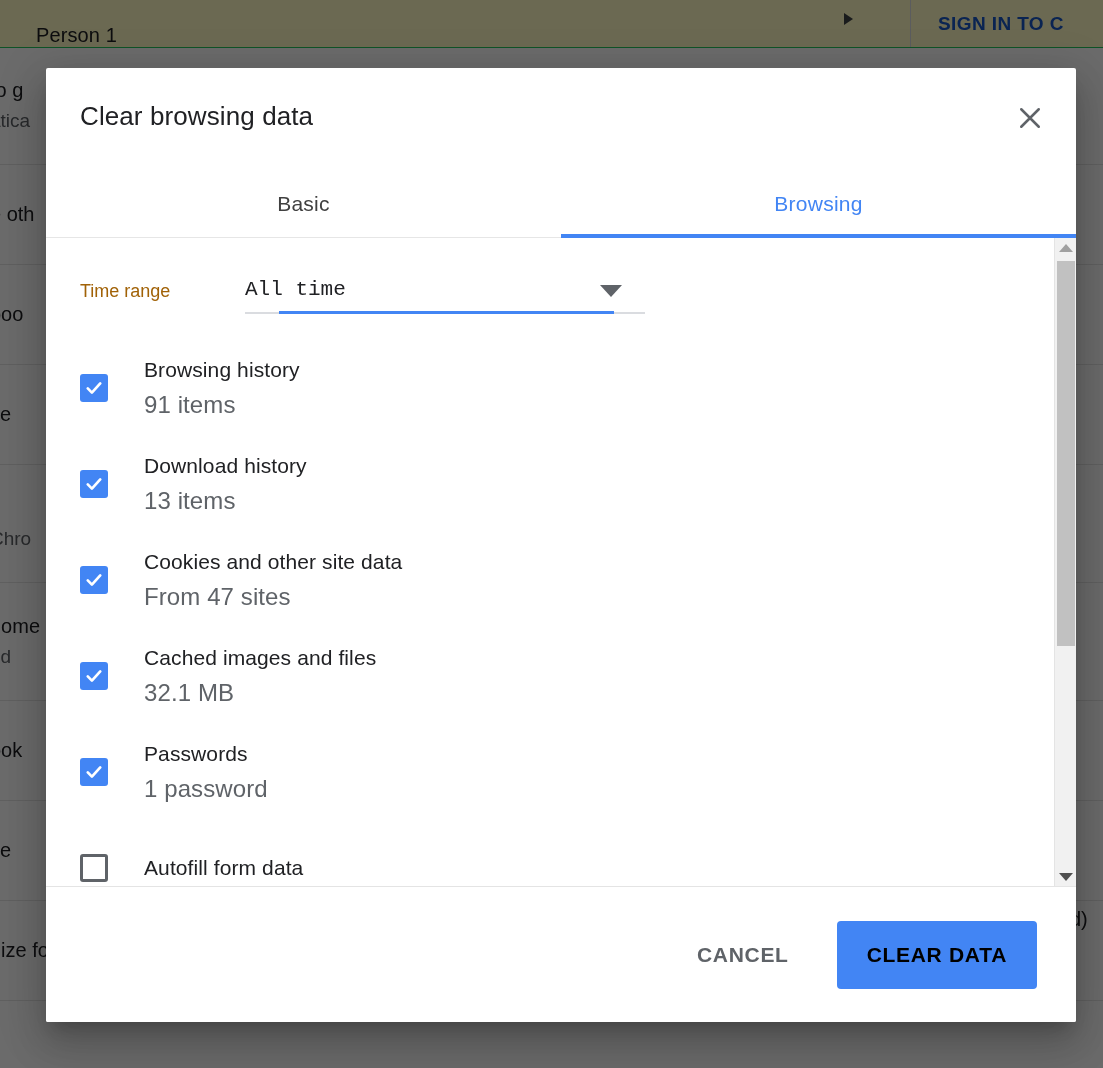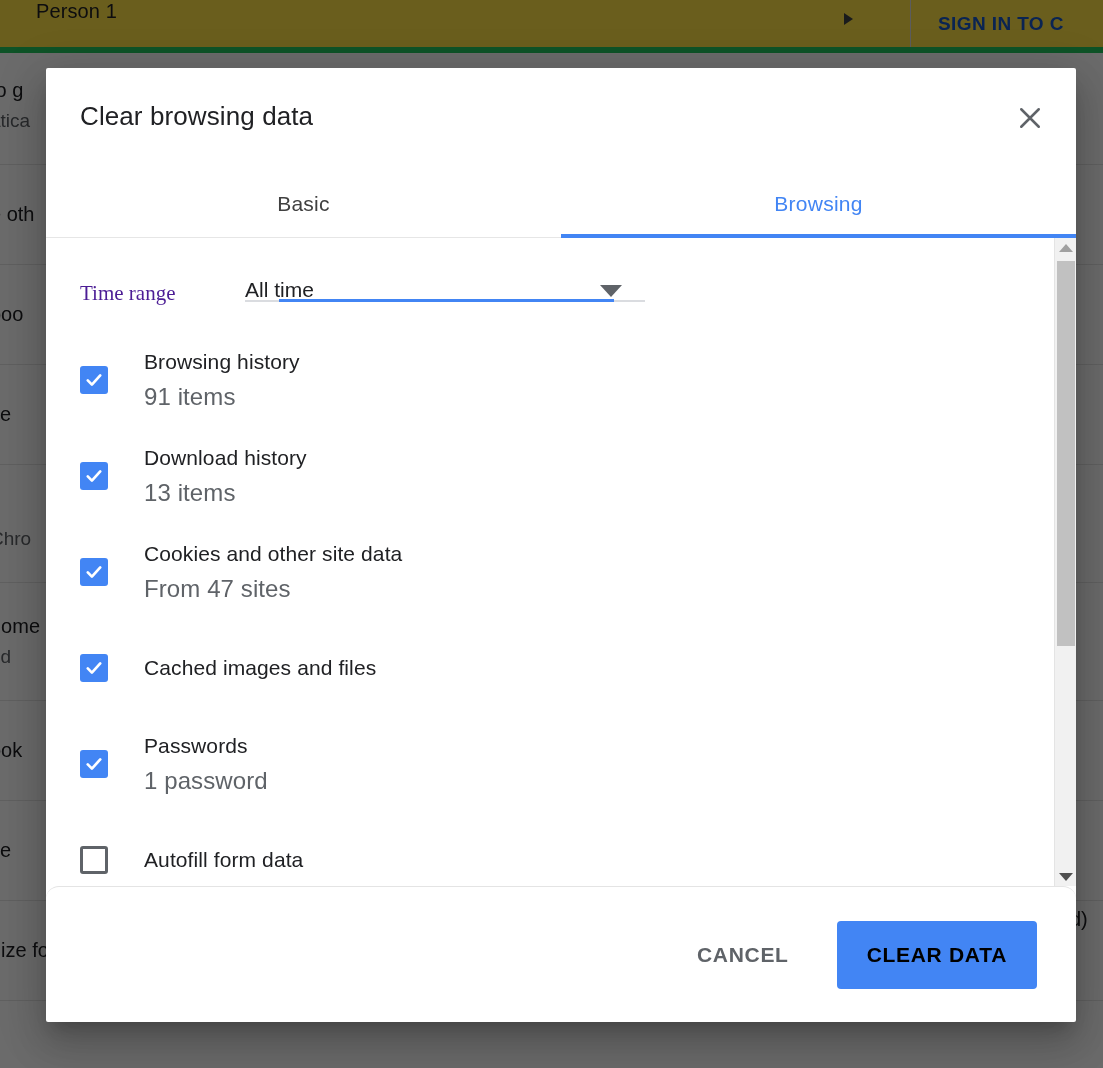--- a/index.html
+++ b/index.html
@@ -22,24 +22,24 @@
   
   .bg-page {
     position: absolute;
     inset: 0;
     background: #ffffff;
   }
   .bg-topbar {
     position: absolute;
     left: 0; top: 0;
     width: 1103px; height: 47px;
-    background: #fde047;
-    display: flex;
-    align-items: flex-start;
-    border-bottom: 6px solid #22c55e;
+    background: #fef9c3;
+    display: flex;
+    align-items: flex-end;
+    border-bottom: 1px solid #22c55e;
   }
   .bg-person {
     margin-left: 36px;
     font-size: 20px;
     color: #202124;
     letter-spacing: .1px;
   }
   .bg-topbar-arrow {
     position: absolute;
     left: 844px;
@@ -189,34 +189,35 @@
     height: 100%;
     overflow: hidden;
   }
 
   .timerange-row {
     display: flex;
     align-items: flex-start;
     padding: 40px 0 0 34px;
   }
   .timerange-label {
-    font-size: 21px;
-    color: #4c1d95;
+    font-size: 18px;
+    color: #a16207;
     width: 165px;
     padding-top: 3px;
-    font-family: Liberation Serif, serif;
   }
   .timerange-select {
     position: relative;
     width: 400px;
   }
   .timerange-value {
     font-size: 21px;
     color: #202124;
-    cursor: pointer;
+    padding-bottom: 13px;
+    cursor: pointer;
+    font-family: Liberation Mono, monospace;
   }
   .select-underline {
     position: absolute;
     left: 0; bottom: 0;
     width: 100%;
     height: 2px;
     background: #dadce0;
   }
   .select-underline-active {
     position: absolute;
@@ -325,21 +326,20 @@
   .dialog-footer {
     flex: 0 0 136px;
     height: 136px;
     border-top: 1px solid #e4e4e4;
     display: flex;
     align-items: center;
     justify-content: flex-end;
     padding-right: 39px;
     box-sizing: border-box;
     background: #fff;
-    border-radius: 13px;
   }
   .btn-cancel {
     font-size: 21px;
     font-weight: bold;
     color: #5f6368;
     letter-spacing: .7px;
     padding: 14px 16px;
     margin-right: 32px;
     background: none;
     border: none;
@@ -477,20 +477,21 @@
               </div>
             </div>
             <div class="cb-item">
               <div class="cb-box checked">
                 <svg width="20" height="20" viewBox="0 0 24 24" aria-hidden="true">
                   <path d="M4.5 12.5 L9.5 17.5 L19.5 6.5" stroke="#ffffff" stroke-width="3.2" fill="none" stroke-linecap="round" stroke-linejoin="round"></path>
                 </svg>
               </div>
               <div class="cb-text">
                 <div class="cb-label">Cached images and files</div>
+                <div class="cb-sub">32.1 MB</div>
               </div>
             </div>
             <div class="cb-item">
               <div class="cb-box checked">
                 <svg width="20" height="20" viewBox="0 0 24 24" aria-hidden="true">
                   <path d="M4.5 12.5 L9.5 17.5 L19.5 6.5" stroke="#ffffff" stroke-width="3.2" fill="none" stroke-linecap="round" stroke-linejoin="round"></path>
                 </svg>
               </div>
               <div class="cb-text">
                 <div class="cb-label">Passwords</div>

